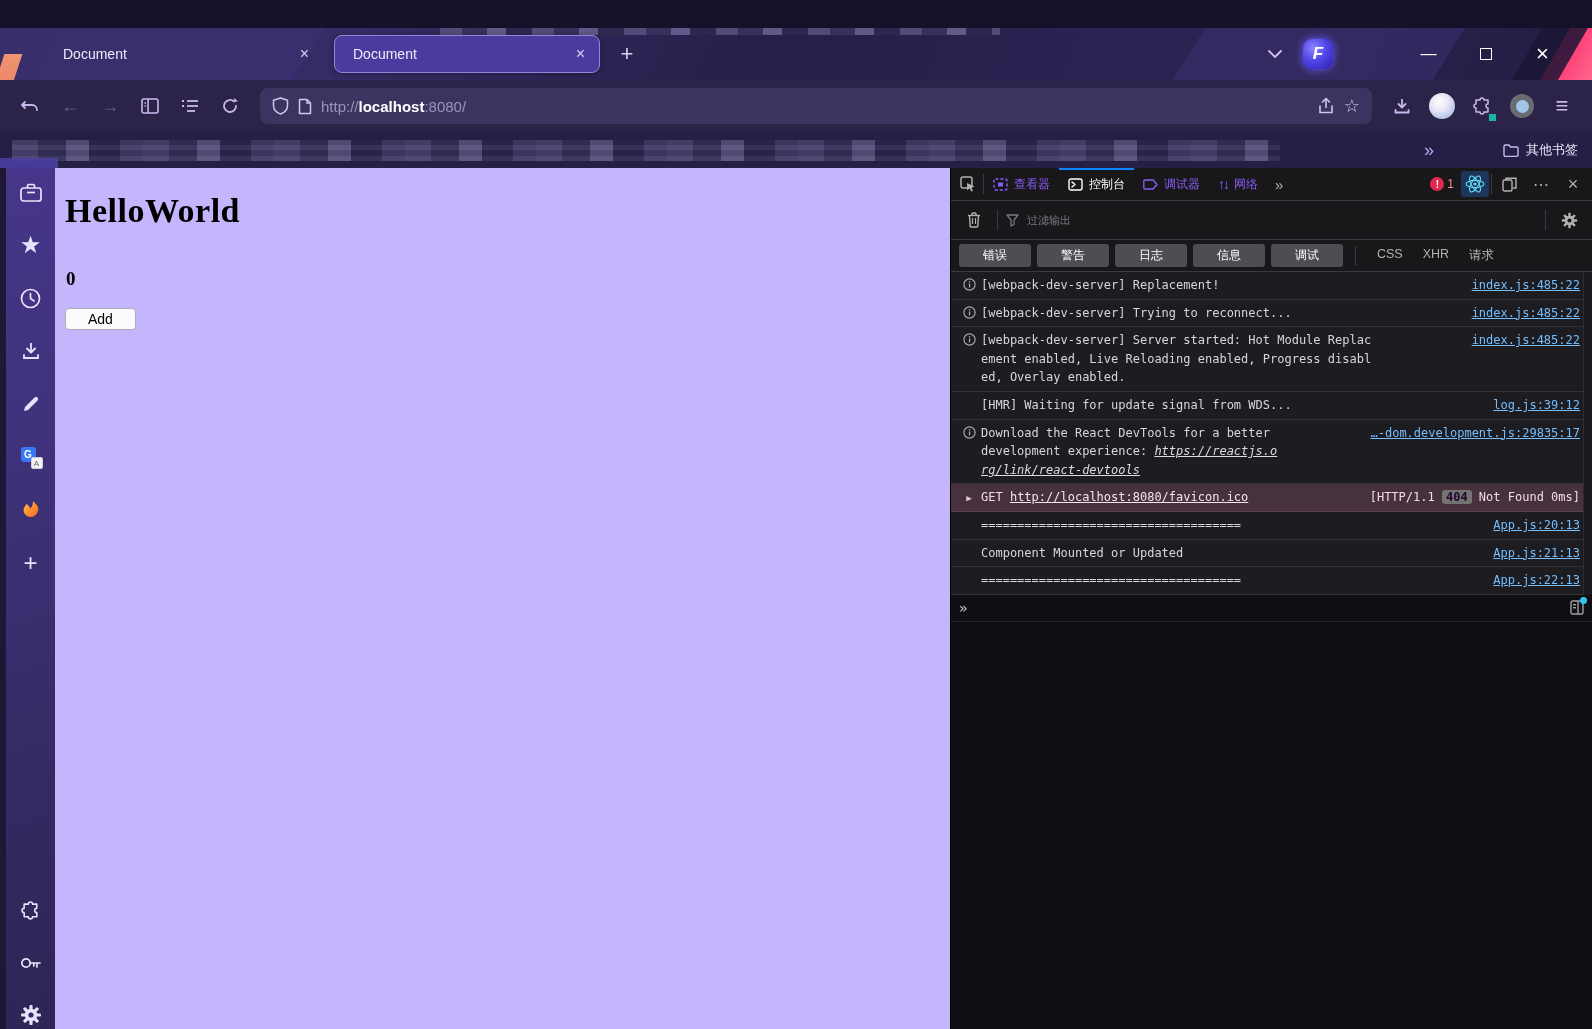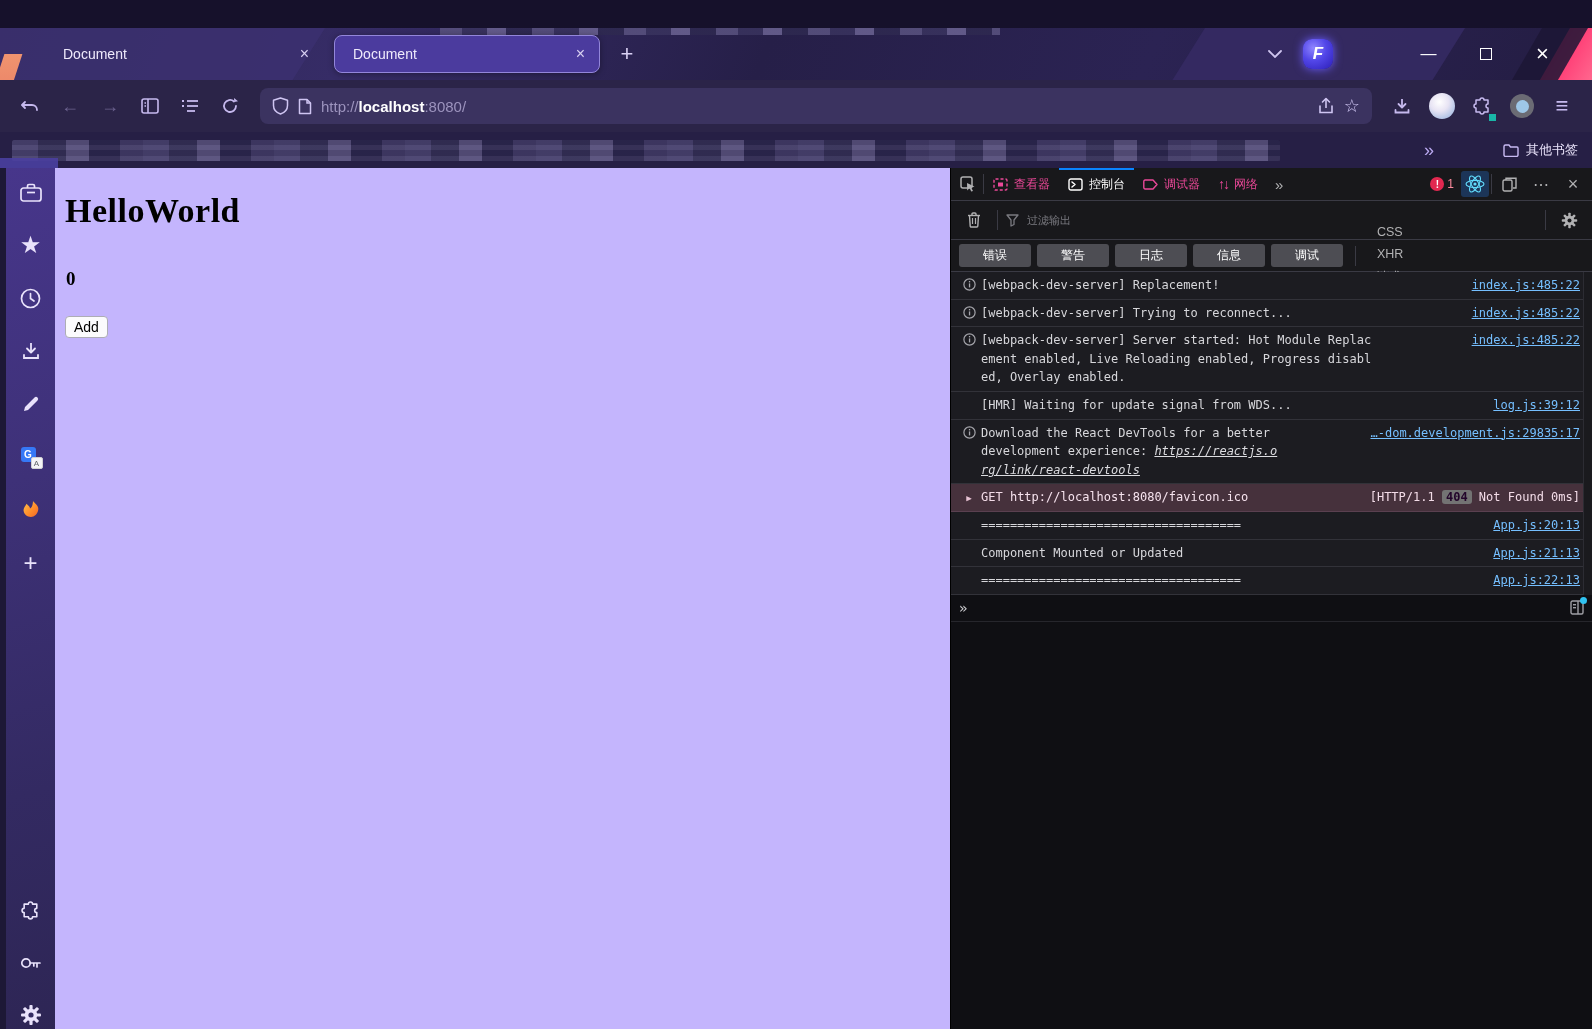--- a/index.html
+++ b/index.html
@@ -115,35 +115,35 @@
      color:#fff; font-size:10px; font-weight:bold; display:flex; align-items:center; justify-content:center;}
   .ext-translate .white{ position:absolute; right:-2px; bottom:-2px; width:12px; height:12px; background:#f4f4f6; border-radius:2px;
      color:#5f6368; font-size:8px; display:flex; align-items:center; justify-content:center; border:1px solid #d0d0d4;}
 
   
   .page { width:895px; flex:none; background:#c4b5fd; height:882px; position:relative; color:#000; }
   .page-heading { position:absolute; left:10px; top:24px; margin:0;
     font-family:"Liberation Serif", serif; font-size:34px; font-weight:bold; letter-spacing:.5px; }
   .page-counter { position:absolute; left:11px; top:100px; margin:0;
     font-family:"Liberation Serif", serif; font-size:19px; font-weight:bold; }
-  .page-add-btn { position:absolute; left:10px; top:148px;
+  .page-add-btn { position:absolute; left:10px; top:140px;
     font-family:"Liberation Sans", sans-serif; font-size:14px; color:#000;
-    background:#fbfbfd; border:1px solid #adadb5; border-radius:4px; padding:2px 8px; }
+    background:#fbfbfd; border:1px solid #adadb5; border-radius:4px; padding:2px 22px; }
 
   
   .devtools { width:642px; flex:none; background:#101014; color:#d7d7db;
     display:flex; flex-direction:column; font-size:12px; border-left:1px solid #000; }
   .dt-divider { width:1px; height:20px; background:#3a3a44; flex:none; }
 
   .dt-tabbar { height:33px; flex:none; background:#18181b; border-bottom:1px solid #3a3a44;
     display:flex; align-items:center; padding:0 2px; }
   .dt-iconbtn { width:30px; height:32px; display:flex; align-items:center; justify-content:center;
     color:#b1b1b3; flex:none; }
   .dt-tab { height:33px; display:flex; align-items:center; gap:6px; padding:0 9px;
-    color:#ec4899; position:relative; flex:none; white-space:nowrap; }
+    color:#8b5cf6; position:relative; flex:none; white-space:nowrap; }
   .dt-tab svg { flex:none; }
   .dt-tab.active { color:#ffffff; }
   .dt-tab.active::before { content:''; position:absolute; left:0; right:0; top:0; height:2px; background:#0a84ff; }
   .dt-more { color:#b1b1b3; font-size:15px; padding:0 8px; }
   .dt-right { margin-left:auto; display:flex; align-items:center; gap:2px; padding-right:2px; }
   .err-badge { display:flex; align-items:center; gap:3px; padding:0 5px; }
   .err-badge .dot { width:14px; height:14px; border-radius:50%; background:#e22850; color:#fff;
     font-size:10px; font-weight:bold; display:flex; align-items:center; justify-content:center; }
   .err-badge .cnt { color:#f98a9c; font-size:12px; }
   .react-btn { width:28px; height:26px; border-radius:3px; background:rgba(32,78,138,.55);
@@ -166,21 +166,21 @@
   .msg { display:flex; align-items:flex-start; padding:4px 12px 4px 6px;
     border-bottom:1px solid #323239; line-height:1.55; }
   .msg-icon { width:24px; flex:none; color:#a5a5ab; display:flex; justify-content:center; padding-top:2px; }
   .msg-body { flex:1; color:#d7d7db; white-space:pre-wrap; word-break:break-all; max-width:392px; }
   .msg.has-link .msg-body { max-width:302px; }
   .msg-inline-link { font-style:italic; text-decoration:underline; color:#dcdce0; }
   .msg-source { margin-left:auto; color:#75bfff; text-decoration:underline; white-space:nowrap; flex:none; }
   .msg.network-error { background:#46313c; border-bottom-color:#5a4050; color:#f3dce8; }
   .msg.network-error .msg-icon { color:#e8c3d4; font-size:9px; padding-top:4px; }
   .msg.network-error .msg-body { color:#f3dce8; max-width:none; display:flex; }
-  .ne-url { color:#f6e3ee; }
+  .ne-url { text-decoration:underline; color:#f6e3ee; }
   .ne-status { margin-left:auto; white-space:nowrap; }
   .ne-badge { background:#737373; color:#23052b; border-radius:3px; padding:0 4px; font-weight:bold; }
 
   .dt-inputrow { height:27px; flex:none; background:#0f0f13; border-bottom:1px solid #26262c;
     display:flex; align-items:center; padding:0 8px; font-family:"DejaVu Sans Mono", monospace; }
   .dt-prompt { color:#d0d0d4; font-size:14px; letter-spacing:-1px; }
   .editor-toggle { margin-left:auto; position:relative; color:#9f9fa5; display:flex; }
   .editor-toggle .bluedot { position:absolute; right:-3px; top:-3px; width:7px; height:7px; border-radius:50%; background:#30c2f0; }
   .dt-empty { flex:1; background:#0f0f13; }
 
@@ -500,21 +500,21 @@
 
       <div class="dt-levelbar">
         <div id="level-filters" style="display:flex; gap:6px;">
             <span class="lvl-btn">错误</span>
             <span class="lvl-btn">警告</span>
             <span class="lvl-btn">日志</span>
             <span class="lvl-btn">信息</span>
             <span class="lvl-btn">调试</span>
           </div>
         <div class="dt-divider"></div>
-        <div id="type-filters" style="display:flex; gap:2px;flex-direction:column;">
+        <div id="type-filters" style="display:flex; gap:2px;">
             <span class="type-btn">CSS</span>
             <span class="type-btn">XHR</span>
             <span class="type-btn">请求</span>
           </div>
       </div>
 
       <div class="dt-messages" id="messages">
           <div class="msg">
             <span class="msg-icon">
               <svg width="13" height="13" viewBox="0 0 13 13">

